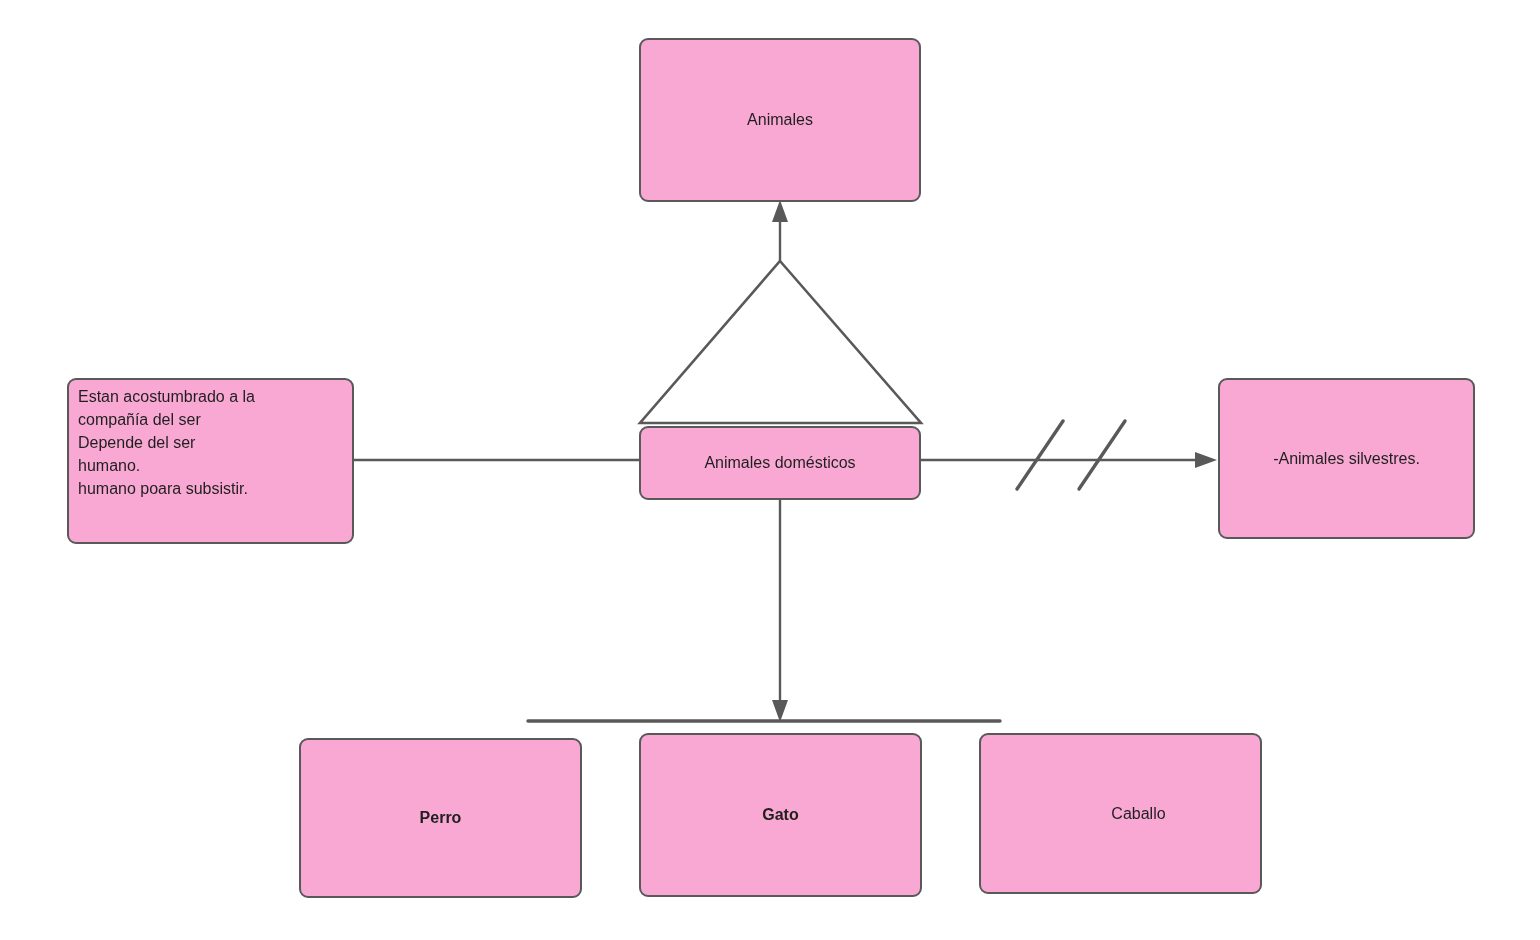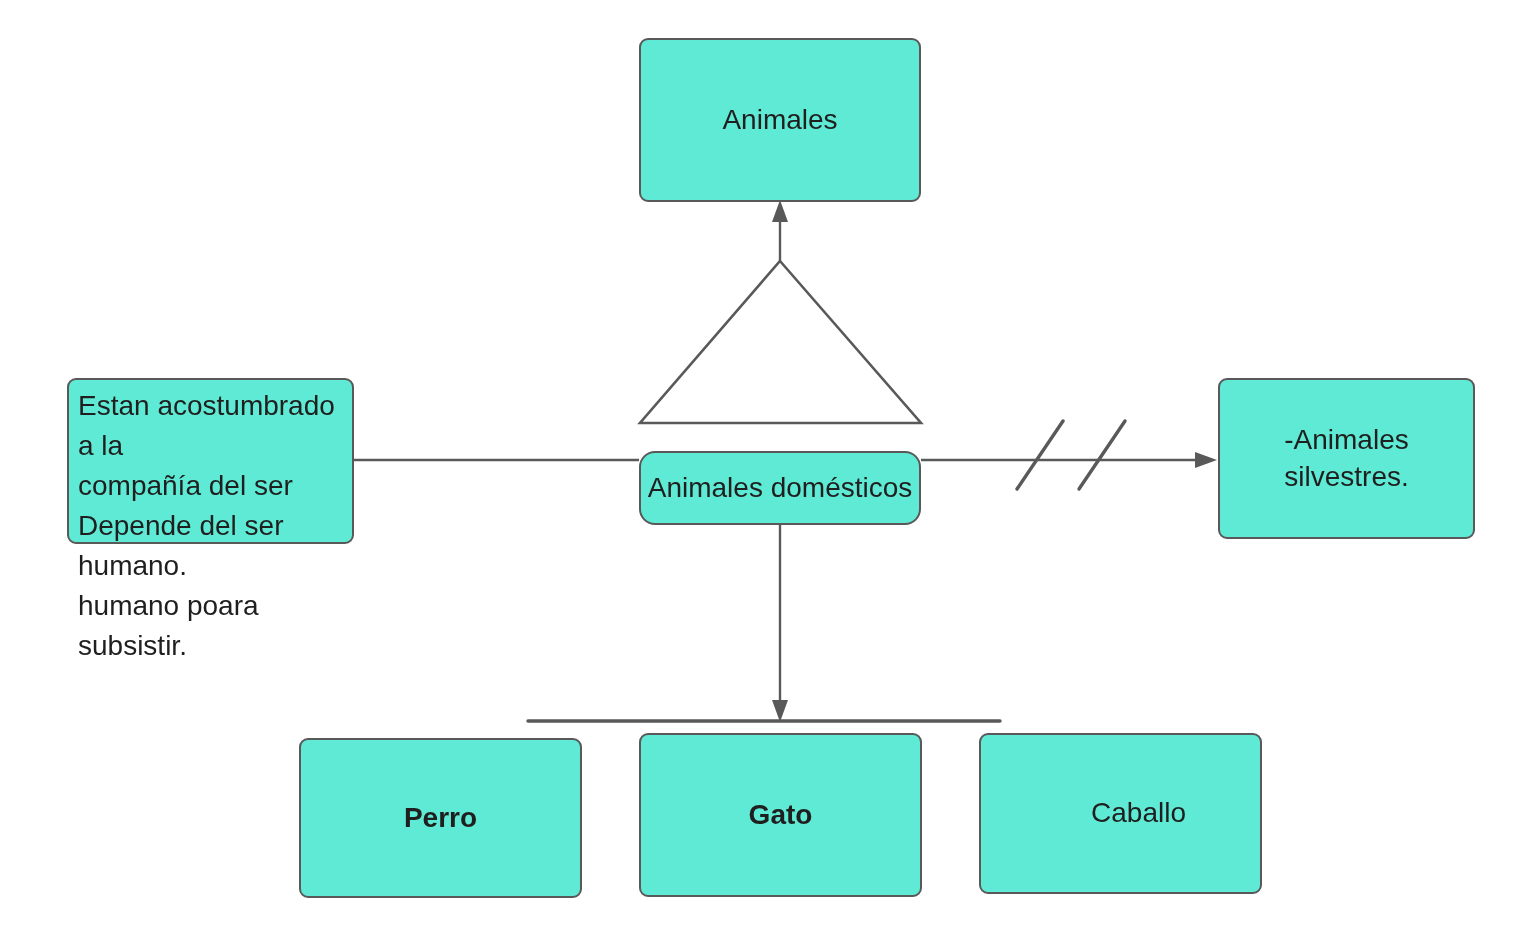--- a/index.html
+++ b/index.html
@@ -16,39 +16,39 @@
     width: 1540px;
     height: 940px;
     background: #ffffff;
     overflow: hidden;
   }
   .node {
     position: absolute;
     box-sizing: border-box;
     border: 2px solid #595959;
     border-radius: 9px;
-    background: #5eead4;
+    background: #f9a8d4;
     display: flex;
     align-items: center;
     justify-content: center;
     color: #1f1f1f;
-    font-size: 28px;
+    font-size: 16px;
     line-height: 1.32;
     text-align: center;
     z-index: 3;
   }
   .node.text-left {
     justify-content: flex-start;
     text-align: left;
     padding: 6px 8px 6px 9px;
     line-height: 1.43;
     align-items: flex-start;
   }
   #node-animales        { left: 639px; top: 38px;  width: 282px; height: 164px; }
-  #node-centro          { left: 639px; top: 426px; width: 282px; height: 74px;  border-radius: 16px; margin-top: 25px; }
+  #node-centro          { left: 639px; top: 426px; width: 282px; height: 74px;  border-radius: 9px; }
   #node-costumbre       { left: 39px;  top: 378px; width: 287px; height: 166px; margin-left: 28px; }
   #node-silvestres      { left: 1218px; top: 378px; width: 257px; height: 161px; }
   #node-perro           { left: 299px; top: 738px; width: 283px; height: 160px; font-weight: bold; }
   #node-gato            { left: 639px; top: 733px; width: 283px; height: 164px; font-weight: bold; }
   #node-caballo         { left: 979px; top: 733px; width: 283px; height: 161px; padding-left: 36px; }
 
   
   #edges {
     position: absolute;
     left: 0;

